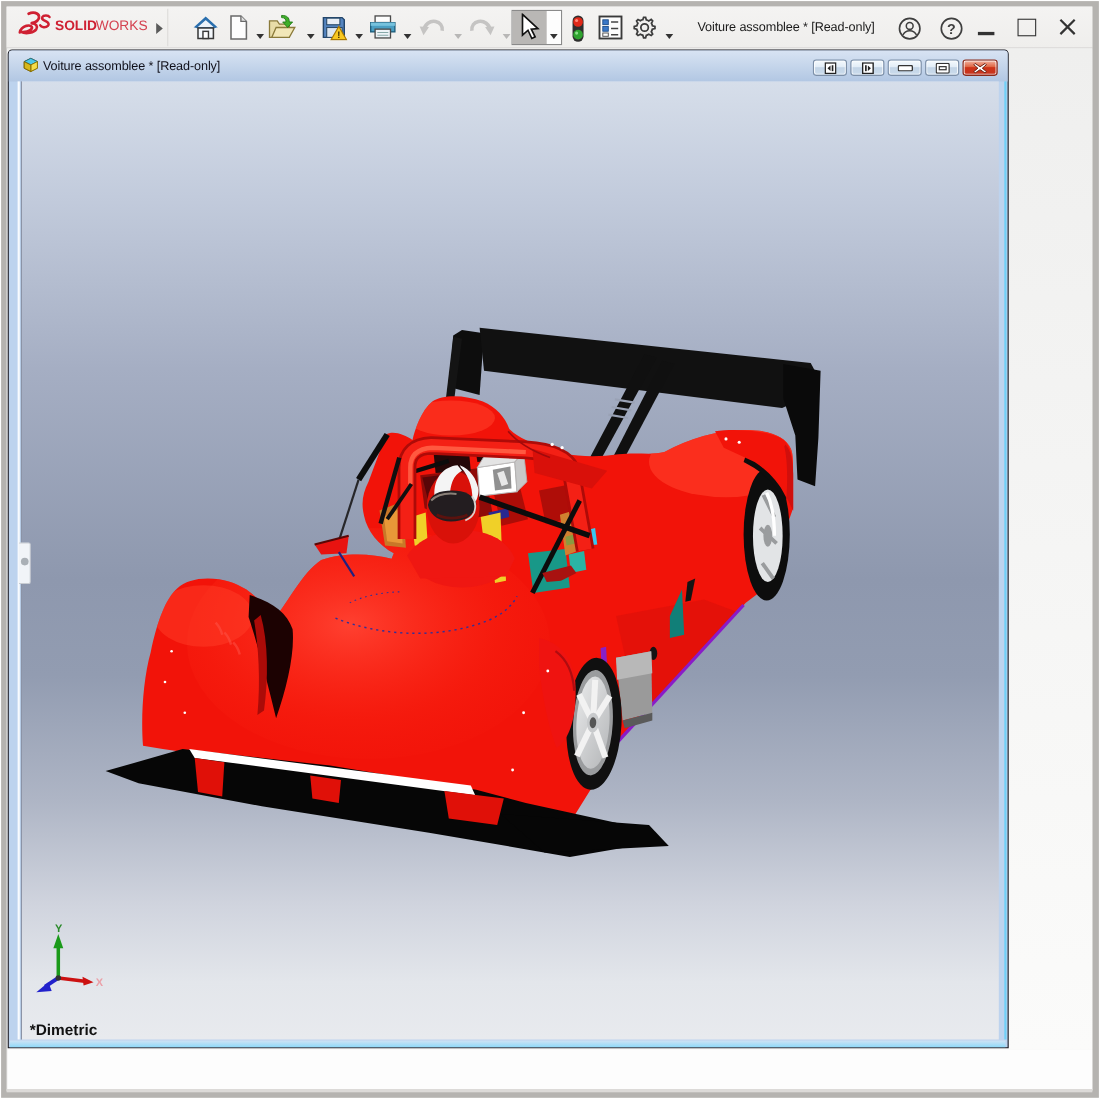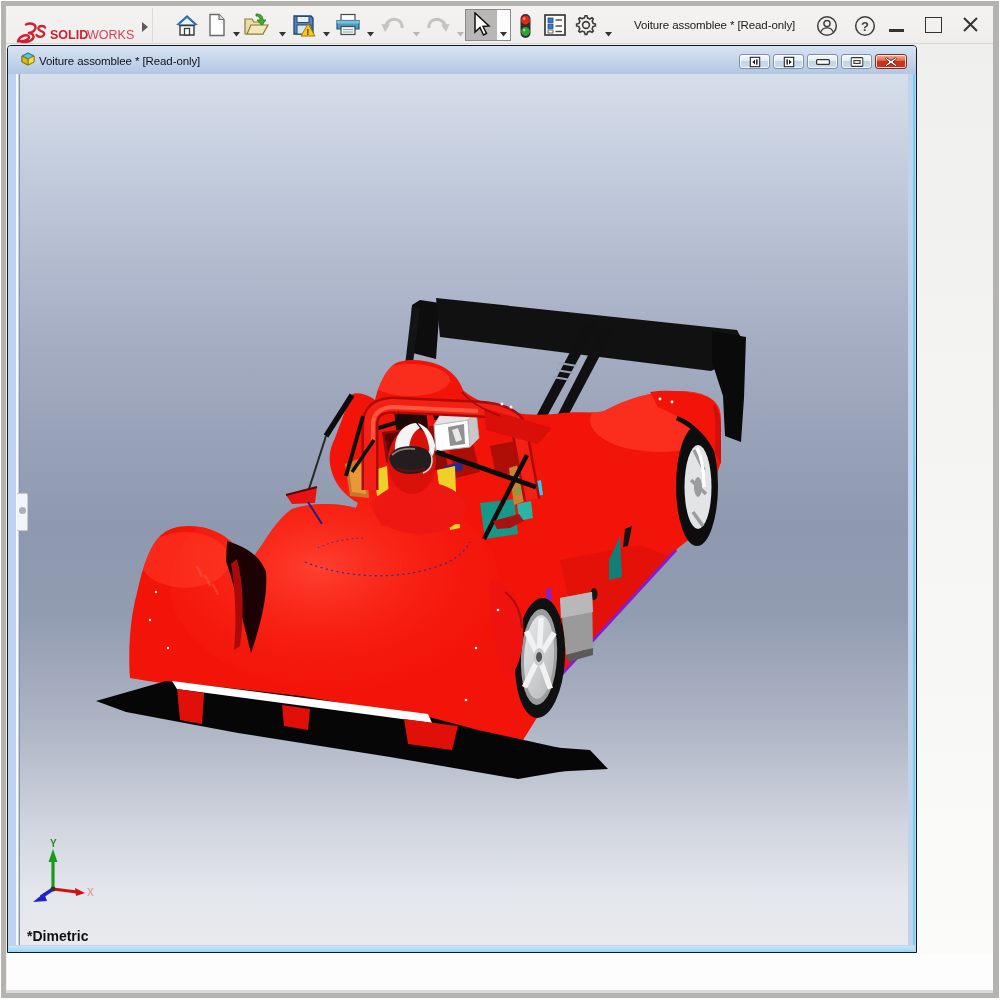--- a/index.html
+++ b/index.html
@@ -9,21 +9,21 @@
 </style>
 </head>
 <body>
 
 <div class="abs" style="left:0;top:0;width:1000px;height:1000px;background:#ffffff;"></div>
 <div class="abs" style="left:1px;top:1px;width:998px;height:997px;background:#b5b3b0;"></div>
 <div class="abs" style="left:6px;top:6px;width:987px;height:986px;background:#f1f0ef;"></div>
 
 <div class="abs" style="left:6px;top:6px;width:987px;height:38px;background:linear-gradient(#f4f3f2,#efeeec);border-bottom:1px solid #d8d6d4;"></div>
 
-<div class="abs" style="left:14px;top:20px;width:130px;height:26px;">
+<div class="abs" style="left:14px;top:8px;width:130px;height:26px;">
 <svg width="130" height="26" viewBox="0 0 130 26">
   <g fill="none" stroke="#cf2032" stroke-linecap="round">
     <path d="M12,4.5 C16,2.5 21,3.5 21.5,7 C22,10 18.5,12.5 15,13" stroke-width="2.5"></path>
     <path d="M15,13 C19,13.5 20.5,16 19,18.5 C17,21.5 10,23.5 5,21 C8.5,21.5 13,20.5 14.5,18.5 C16,16.5 14,14.5 10,15.5 C7,16.5 4.5,19 4,21.5" stroke-width="2.4"></path>
     <path d="M31,7.5 C30,5.5 25.5,5.5 24.5,7.5 C23.5,9.5 26,10.5 28,11.5 C30,12.5 31,14 29.5,15.5 C27.5,17.5 23.5,17 22.5,15" stroke-width="2.3"></path>
   </g>
   <text x="36" y="19" font-size="12.5" font-weight="bold" fill="#cf2032" letter-spacing="0">SOLID</text>
   <text x="73" y="19" font-size="12.5" fill="#d44250" letter-spacing="0">WORKS</text>
 </svg>
 </div>

